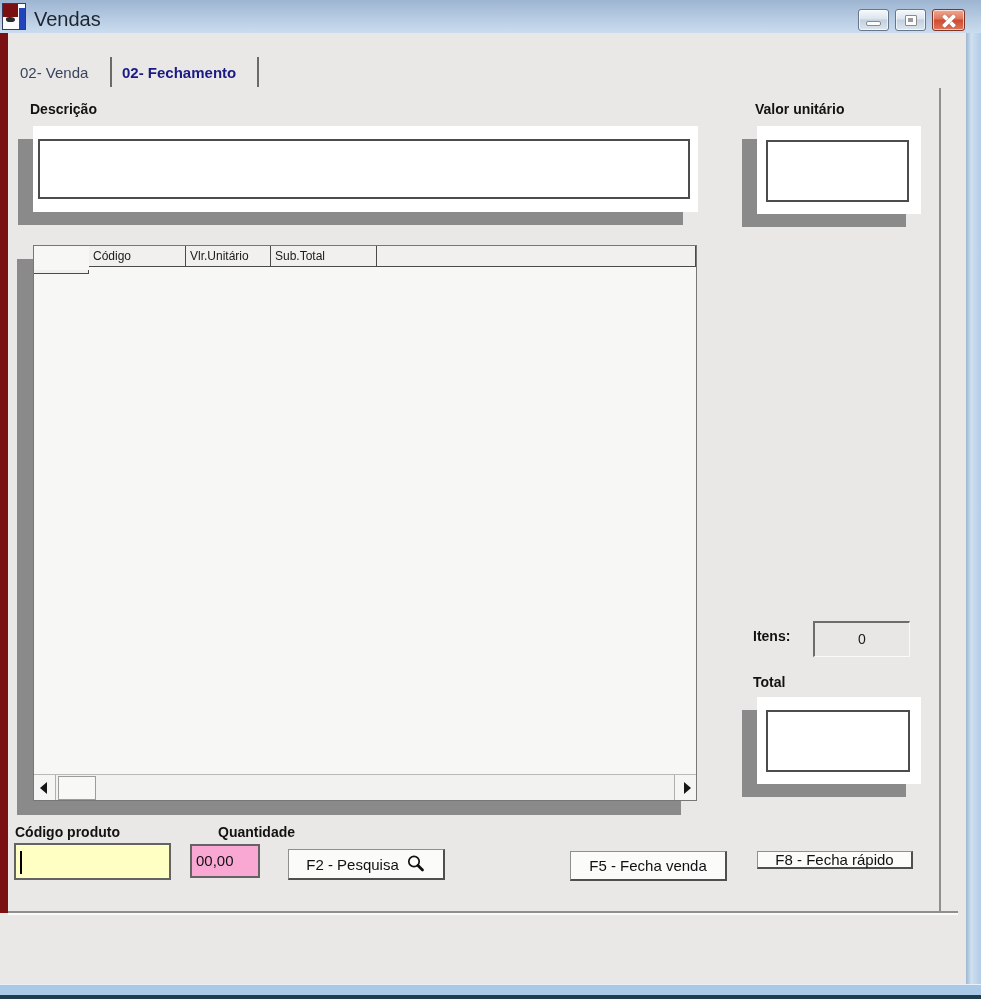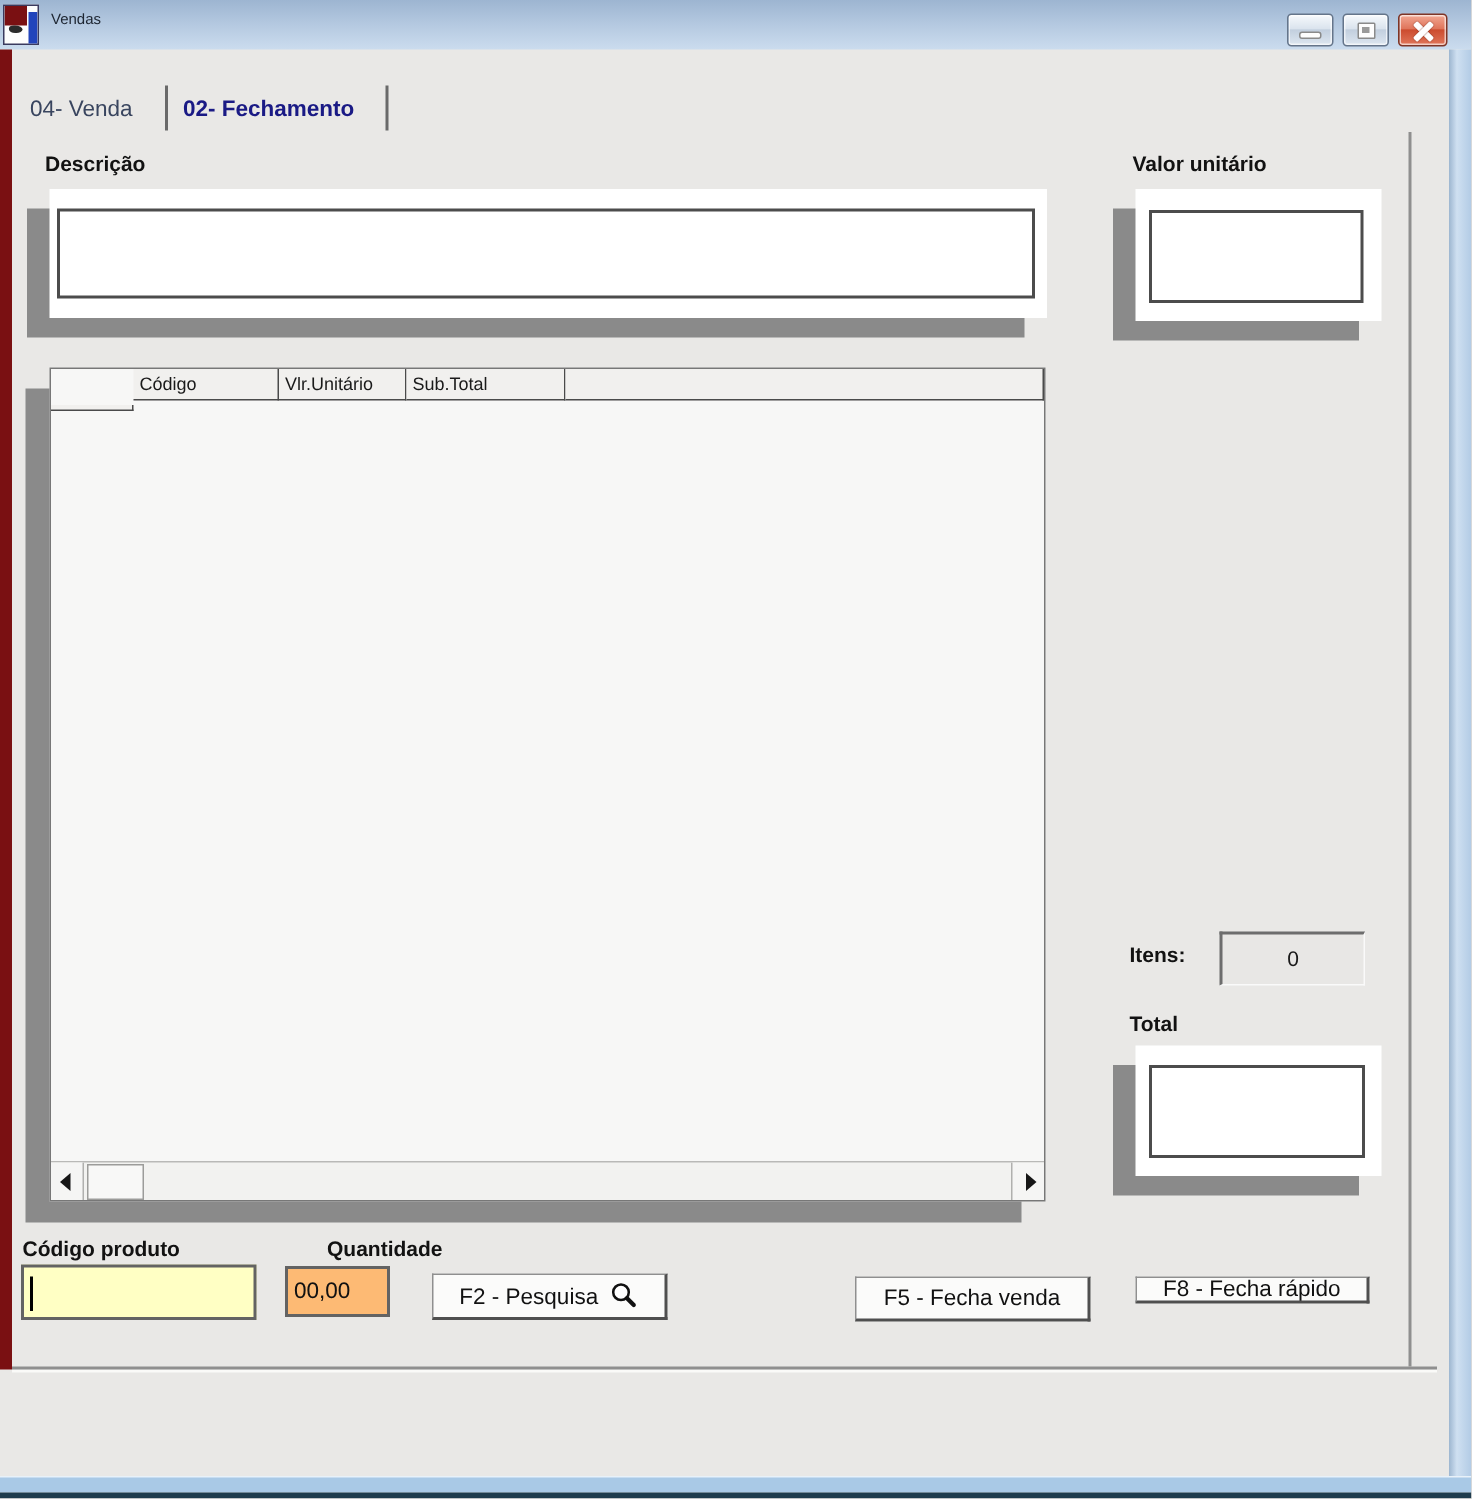--- a/index.html
+++ b/index.html
@@ -15,21 +15,21 @@
     position:absolute; left:0; top:0; width:981px; height:33px;
     background:linear-gradient(to bottom,#9db5d1 0%,#b7cbe2 55%,#cbdcee 100%);
   }
   .app-icon {
     position:absolute; left:2px; top:3px; width:24px; height:27px;
     background:#fdfdfd; border:1px solid #3a3a5e; overflow:hidden;
   }
   .app-icon .ai-red  { position:absolute; left:0; top:0; width:15px; height:13px; background:#7a1012; }
   .app-icon .ai-blue { position:absolute; right:0; top:4px; width:6px; height:23px; background:#2244bb; }
   .app-icon .ai-dark { position:absolute; left:3px; top:13px; width:9px; height:5px; background:#2b2b2b; border-radius:40% 60% 50% 50%; }
-  .title-text { position:absolute; left:34px; top:8px; font-size:10px; color:#1d2531; }
+  .title-text { position:absolute; left:34px; top:8px; font-size:20px; color:#1d2531; }
   .win-controls { position:absolute; right:16px; top:9px; display:flex; gap:6px; }
   .winbtn {
     width:31px; height:22px; border-radius:3px; position:relative;
     border:1px solid #65758a;
     background:linear-gradient(to bottom,#f6f9fc 0%,#dbe4ee 45%,#c2cfde 50%,#dde6f0 100%);
     box-shadow:inset 0 0 0 1px rgba(255,255,255,.65);
   }
   .winbtn.close {
     width:33px;
     border:1px solid #7e3526;
@@ -80,21 +80,21 @@
   .arr { position:absolute; top:7px; width:0; height:0; border-top:6px solid transparent; border-bottom:6px solid transparent; }
   .arr-l { left:6px;  border-right:7px solid #161616; }
   .arr-r { left:9px;  border-left:7px solid #161616; }
   .sthumb { position:absolute; left:24px; top:1px; width:38px; height:24px; background:#f8f8f7; border:1px solid #9c9c9a; }
   
   .itens-box { position:absolute; left:813px; top:621px; width:97px; height:36px;
                background:#e8e7e5; border-top:2px solid #6d6d6d; border-left:2px solid #6d6d6d;
                border-right:1px solid #fafafa; border-bottom:1px solid #fafafa;
                font-size:14px; color:#1a1a1a; text-align:center; line-height:33px; }
   
-  .field { position:absolute; border:2px solid #636363; background:#fdba74; font-size:15px; color:#111; }
+  .field { position:absolute; border:2px solid #636363; background:#f9a8d4; font-size:15px; color:#111; }
   .field-codigo { left:14px; top:843px; width:157px; height:37px; background:#ffffc4; }
   .caret { position:absolute; left:4px; top:6px; width:2px; height:23px; background:#000; }
   .field-quant { left:190px; top:844px; width:70px; height:34px; line-height:30px; padding-left:4px; }
   .btn { position:absolute; display:flex; align-items:center; justify-content:center; gap:7px;
          background:#fbfbfa; border:1px solid #8f8f8f; border-right:2px solid #4f4f4f; border-bottom:2px solid #4f4f4f;
          font-size:15px; color:#111; cursor:default; }
   .btn-f2 { left:288px; top:849px; width:157px; height:31px; }
   .btn-f5 { left:570px; top:851px; width:157px; height:30px; }
   .btn-f8 { left:757px; top:851px; width:156px; height:18px; }
 </style>
@@ -121,21 +121,21 @@
         <div class="glyph-x"></div>
       </div>
     </div>
   </div>
 
   <div class="red-strip"></div>
   <div class="right-border"></div>
   <div class="task-strip"></div>
   <div class="task-edge"></div>
 
-  <div class="tab tab-1">04- Venda</div>
+  <div class="tab tab-1">02- Venda</div>
   <div class="tab-sep sep-1"></div>
   <div class="tab tab-2">02- Fechamento</div>
   <div class="tab-sep sep-2"></div>
 
   <div class="page-bottom"></div>
   <div class="page-right"></div>
 
   <div class="lbl" style="left:30px; top:101px;">Descrição</div>
   <div class="panel" style="left:33px; top:126px; width:665px; height:86px;">
     <div class="inset-box" style="left:5px; right:8px; top:13px; bottom:13px;"></div>

